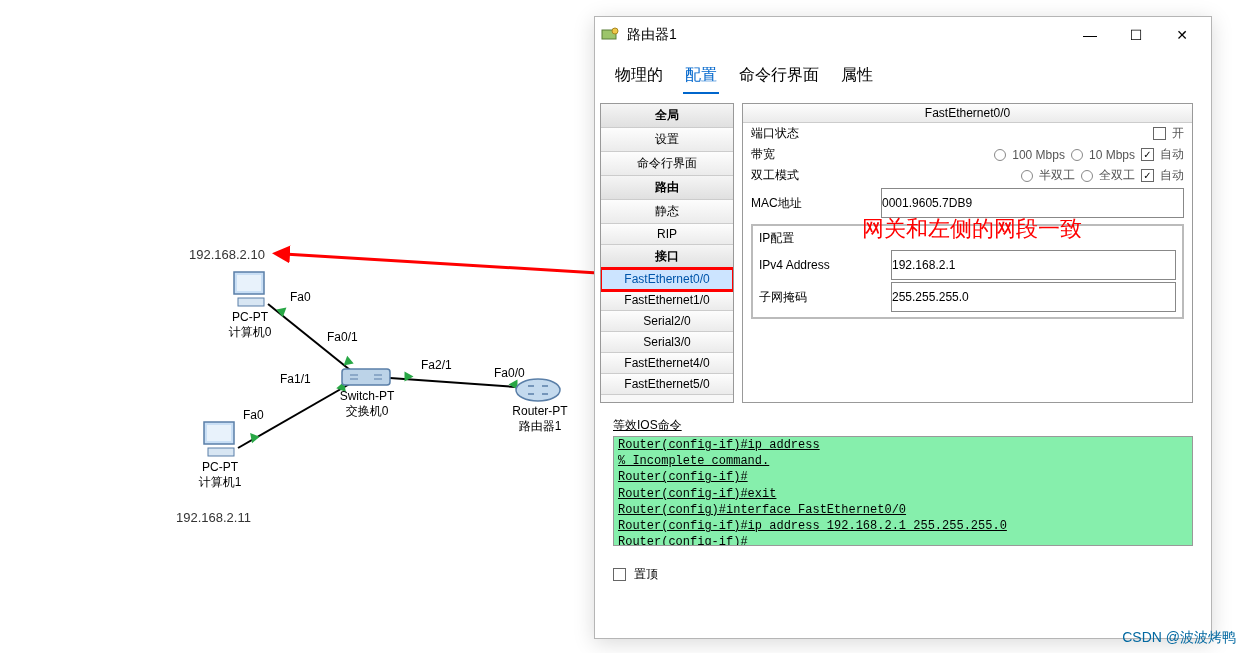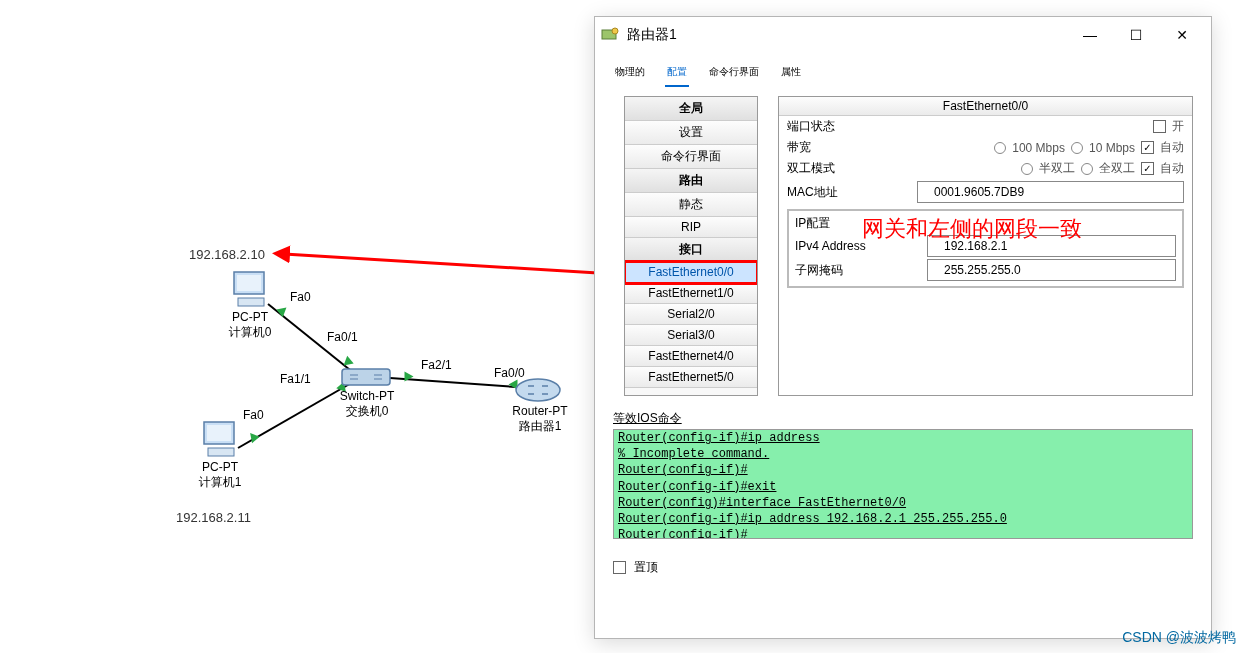--- a/index.html
+++ b/index.html
@@ -101,34 +101,34 @@
       cursor: pointer;
     }
     
     .tabs {
       display: flex;
       padding: 6px 18px 0 18px;
       gap: 18px;
       border-bottom: 1px solid transparent;
     }
     .tab {
-      font-size: 10px;
+      font-size: 16px;
       padding: 6px 2px;
       color: #000;
       cursor: pointer;
     }
     .tab.active {
       color: #0066cc;
       border-bottom: 2px solid #0066cc;
     }
     
     .content-area {
       display: flex;
-      margin: 8px 18px 0 29px;
-      gap: 20px;
+      margin: 8px 18px 0 5px;
+      gap: 8px;
     }
     
     .sidebar {
       width: 134px;
       border: 1px solid #999;
       background: #f8f8f8;
       height: 300px;
       overflow: hidden;
     }
     .sidebar-item {
@@ -210,24 +210,24 @@
     }
     .field-row {
       display: flex;
       align-items: center;
       padding: 1px 0;
     }
     .field-row .flbl { width: 132px; font-size: 12px; }
     .field-input {
       flex: 1;
       border: 1px solid #888;
-      padding: 1px 16px;
+      padding: 1px 0;
       font-size: 12px;
       font-family: inherit;
-      height: 22px;
+      height: 30px;
       background: #fff;
     }
     
     .ios-section {
       margin: 14px 18px 0 18px;
       text-decoration: underline;
     }
     .ios-label {
       font-size: 12px;
       margin-bottom: 2px;

